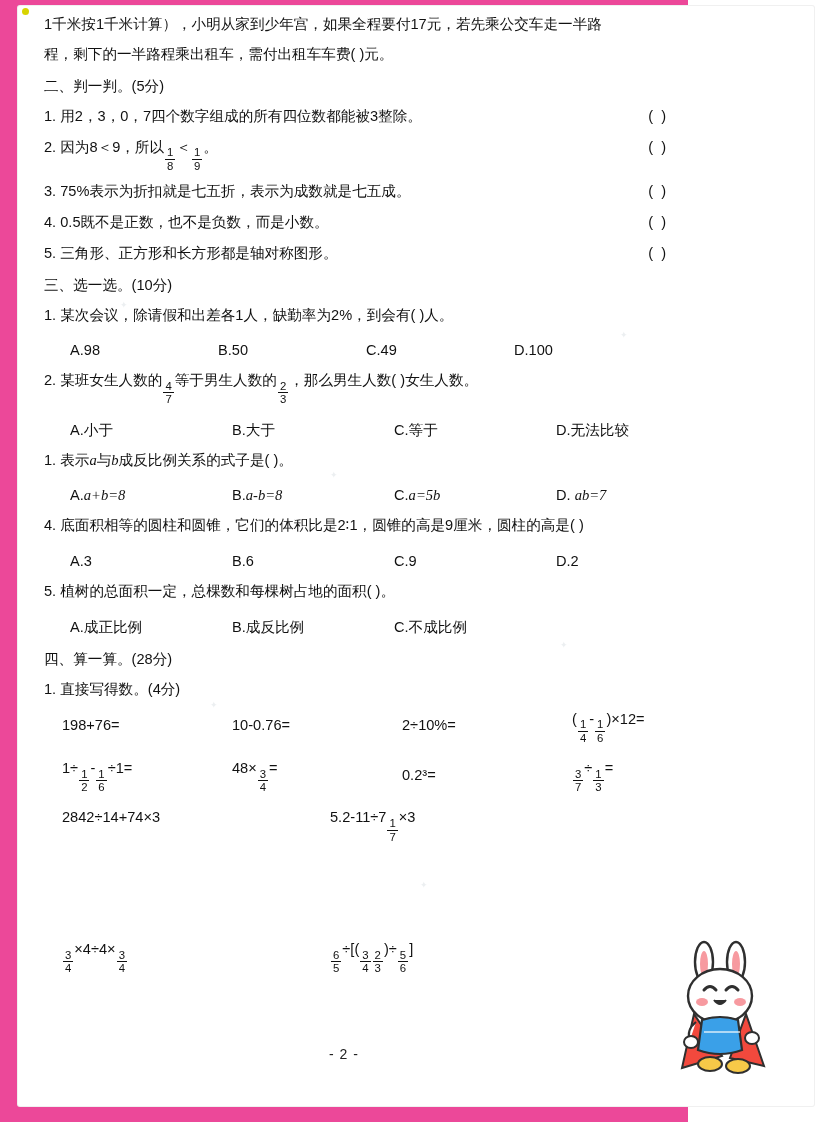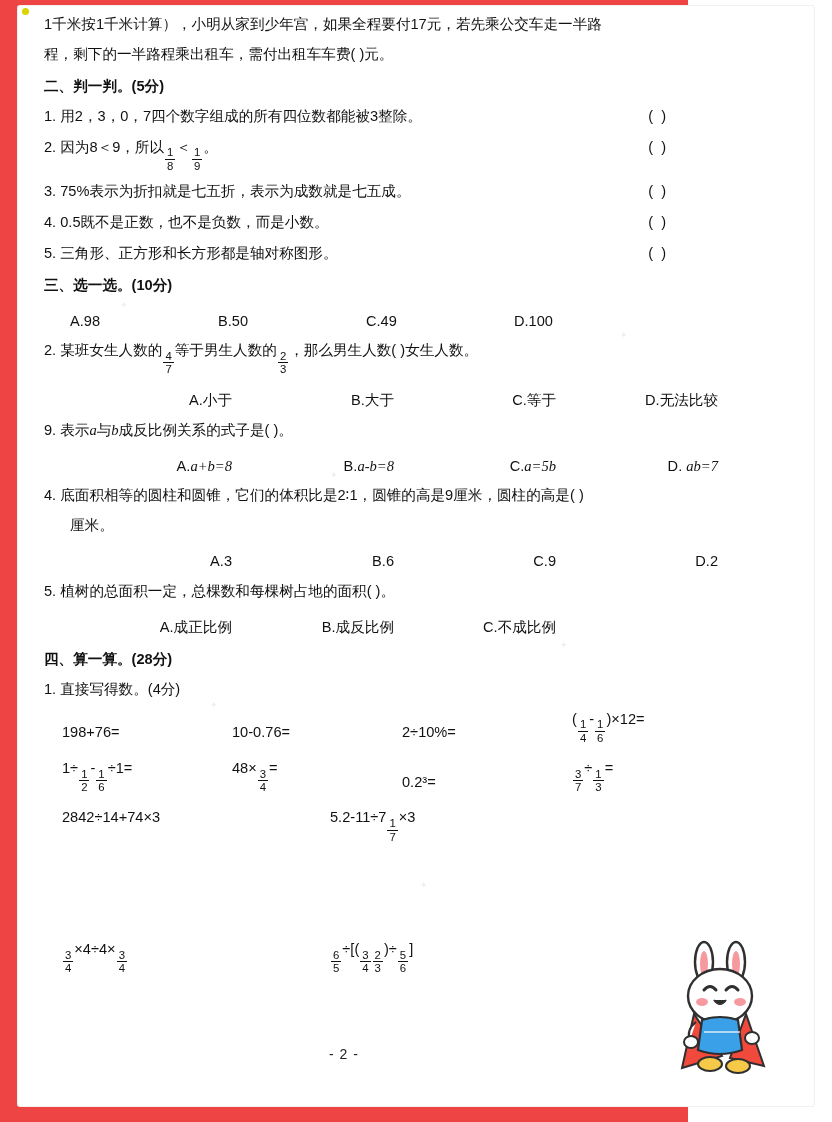--- a/index.html
+++ b/index.html
@@ -13,21 +13,21 @@
     font-family: "Liberation Sans", "DejaVu Sans", sans-serif;
     color: #111111;
     position: relative;
     overflow: hidden;
   }
   .page {
     position: absolute;
     left: 0; top: 0;
     width: 688px;
     height: 1122px;
-    background: #ef4444;
+    background: #ec4899;
   }
   .paper {
     position: absolute;
     left: 18px;
     top: 6px;
     width: 796px;
     height: 1100px;
     background: #ffffff;
     border-radius: 2px;
     box-shadow: 0 0 0 1px #f0f0f0;
@@ -48,59 +48,59 @@
     line-height: 1.5;
     color: #111;
   }
   .line {
     position: relative;
     margin: 0 0 8px 0;
     white-space: nowrap;
   }
   .indent1 { padding-left: 26px; }
   .secthead {
-    font-weight: bold;
+    font-weight: normal;
     margin-top: 10px;
     margin-bottom: 8px;
   }
   .tf-row {
     position: relative;
     margin-bottom: 9px;
   }
   .tf-mark {
     position: absolute;
     right: 96px;
     top: 0;
     letter-spacing: 2px;
   }
   .opts {
     display: flex;
     padding-left: 26px;
     margin-bottom: 8px;
   }
   .opt { width: 148px; margin-top: 6px; }
-  .opt.wide { width: 162px; text-align: right; }
+  .opt.wide { width: 162px; }
   .mi { font-style: italic; font-family: "Liberation Serif", serif; }
   
   .frac {
     display: inline-flex;
     flex-direction: column;
     vertical-align: -0.42em;
     text-align: center;
     font-size: 0.78em;
     line-height: 1.08;
     margin: 0 1px;
   }
   .frac .num { border-bottom: 1px solid #111; padding: 0 2px; }
   .frac .den { padding: 0 2px; }
   .calc-row {
     display: flex;
     padding-left: 18px;
     margin-bottom: 14px;
-    align-items: flex-end;
+    align-items: center;
   }
   .calc-cell { width: 170px; }
   .calc-cell.c2 { width: 182px; }
   .calc2-row {
     display: flex;
     padding-left: 18px;
     margin-bottom: 10px;
   }
   .calc2-cell { width: 268px; }
   .big-gap { height: 86px; }
@@ -182,20 +182,21 @@
     </div>
 
     <div class="tf-row">
       <span>5.</span>
       <span>三角形、正方形和长方形都是轴对称图形。</span>
       <span class="tf-mark">(        )</span>
     </div>
 
     <div class="line secthead">三、选一选。(10分)</div>
 
+    <div class="line">1. 某次会议，除请假和出差各1人，缺勤率为2%，到会有(        )人。</div>
     <div class="opts">
       <span class="opt">A.98</span>
       <span class="opt">B.50</span>
       <span class="opt">C.49</span>
       <span class="opt">D.100</span>
     </div>
 
     <div class="line"><span>2. 某班女生人数的</span><span class="frac">
           <span class="num">4</span>
           <span class="den">7</span>
@@ -203,30 +204,29 @@
           <span class="num">2</span>
           <span class="den">3</span>
         </span><span>，那么男生人数(        )女生人数。</span></div>
     <div class="opts">
       <span class="opt wide">A.小于</span>
       <span class="opt wide">B.大于</span>
       <span class="opt wide">C.等于</span>
       <span class="opt wide">D.无法比较</span>
     </div>
 
-    <div class="line"><span>9. 表示</span><span class="mi">a</span><span>与</span><span class="mi">b</span><span>成反比例关系的式子是(        )。</span></div>
+    <div class="line"><span>1. 表示</span><span class="mi">a</span><span>与</span><span class="mi">b</span><span>成反比例关系的式子是(        )。</span></div>
     <div class="opts">
       <span class="opt wide"><span>A.</span><span class="mi">a+b=8</span></span>
       <span class="opt wide"><span>B.</span><span class="mi">a-b=8</span></span>
       <span class="opt wide"><span>C.</span><span class="mi">a=5b</span></span>
       <span class="opt wide"><span>D.</span>&nbsp;<span class="mi">ab=7</span></span>
     </div>
 
     <div class="line">4. 底面积相等的圆柱和圆锥，它们的体积比是2∶1，圆锥的高是9厘米，圆柱的高是(        )</div>
-    <div class="line indent1">厘米。</div>
     <div class="opts">
       <span class="opt wide">A.3</span>
       <span class="opt wide">B.6</span>
       <span class="opt wide">C.9</span>
       <span class="opt wide">D.2</span>
     </div>
 
     <div class="line">5. 植树的总面积一定，总棵数和每棵树占地的面积(        )。</div>
     <div class="opts">
       <span class="opt wide">A.成正比例</span>

